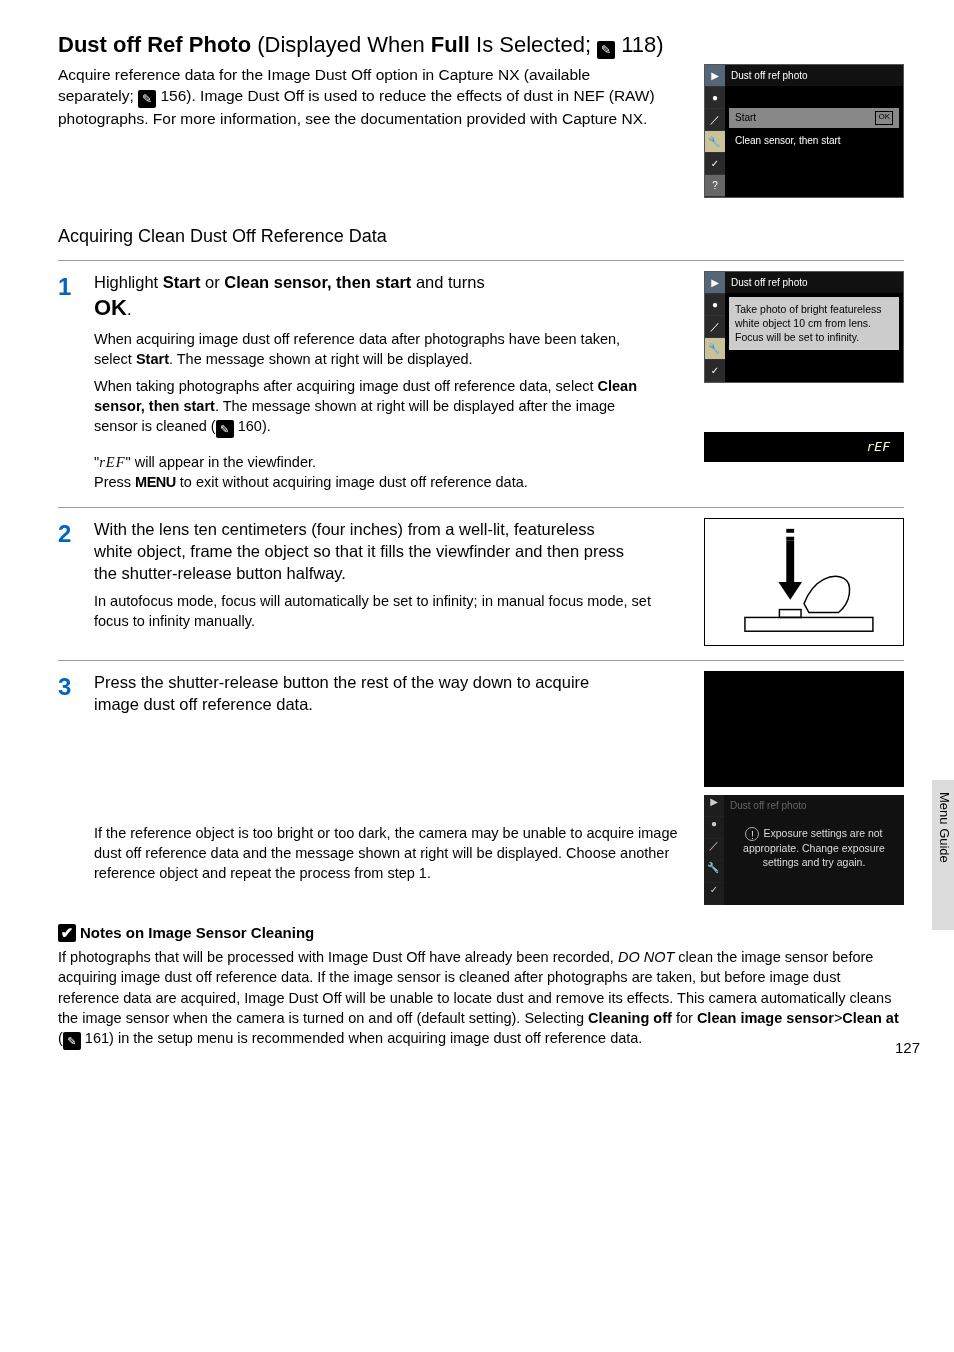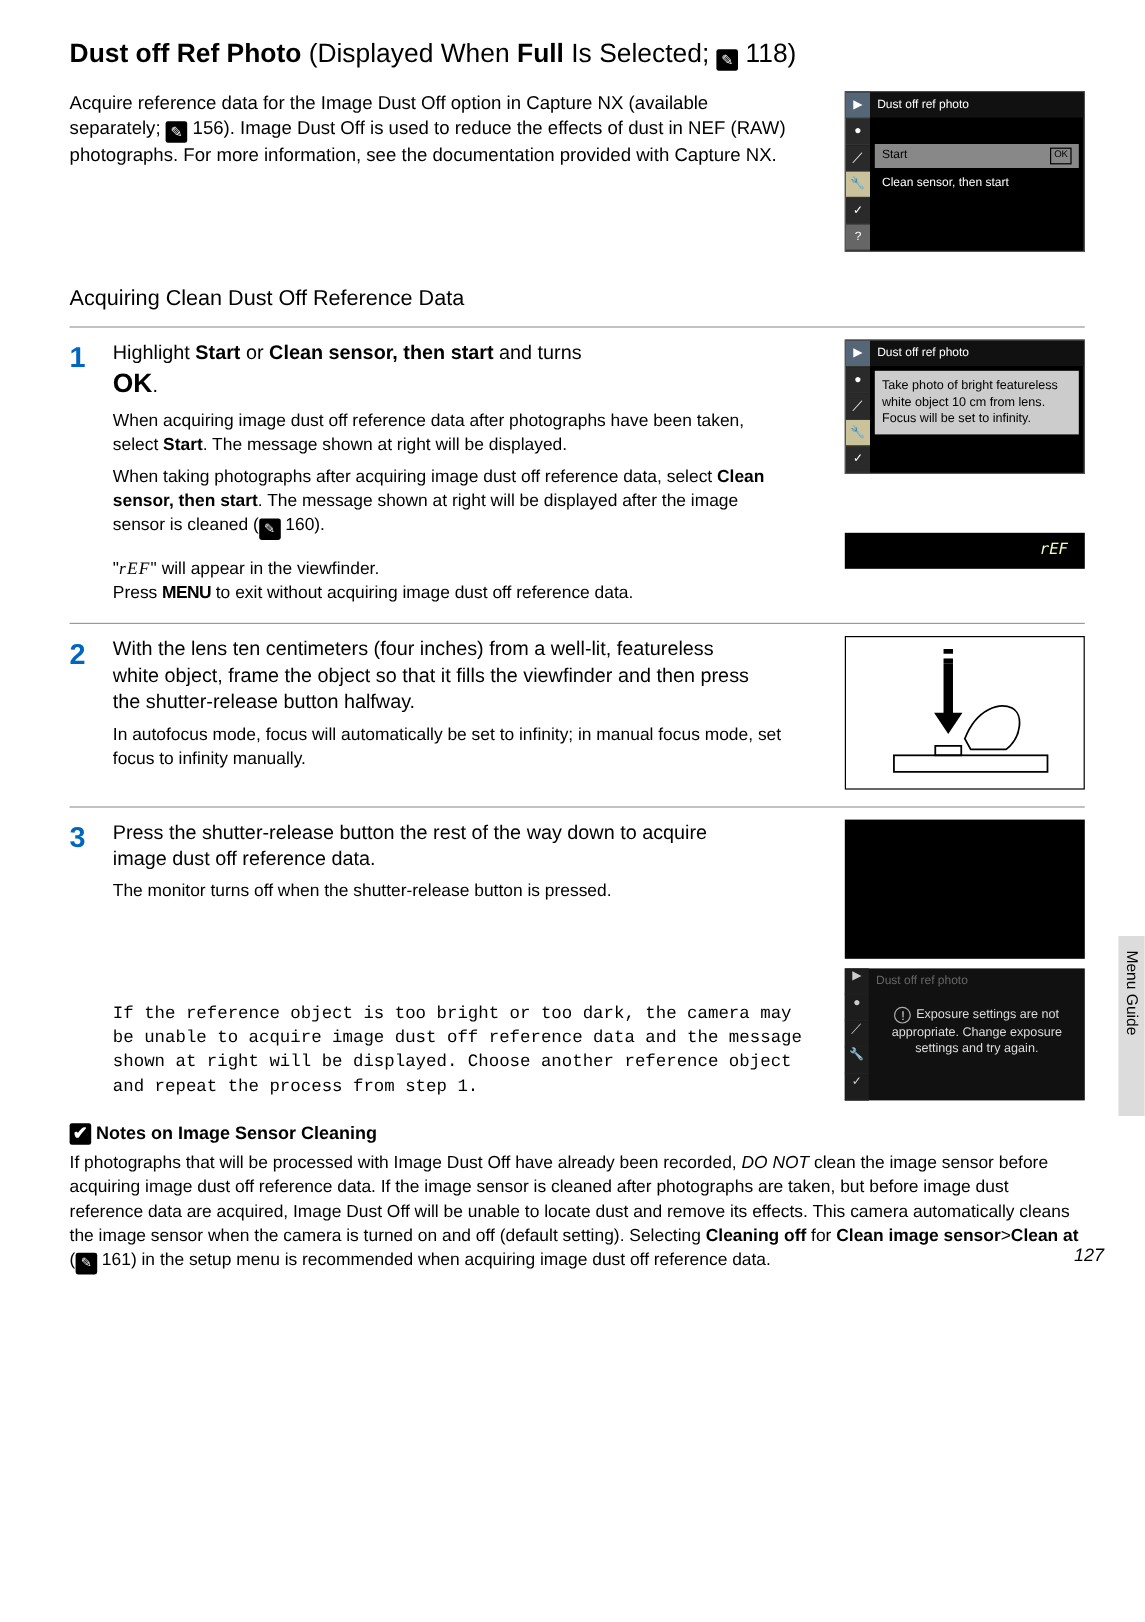--- a/index.html
+++ b/index.html
@@ -1,19 +1,19 @@
 <!DOCTYPE html>
 <html><head>
 <meta charset="utf-8">
 <style>
   * { box-sizing: border-box; margin: 0; padding: 0; }
   body { font-family: "Helvetica Neue", Arial, sans-serif; width: 954px; margin: 0 auto; background: #fff; color: #000; font-size: 15px; line-height: 1.35; }
   .page { padding: 30px 50px 20px 58px; position: relative; }
   .header-right { text-align: right; font-size: 14px; padding-bottom: 4px; border-bottom: 1px solid #000; margin-bottom: 8px; }
-  h1.title { font-size: 22px; font-weight: normal; margin-bottom: 16px; }
+  h1.title { font-size: 22px; font-weight: normal; margin-bottom: 4px; }
   h1.title .bold { font-weight: bold; }
   h1.title .icon-inline { display:inline-block; width:18px; height:18px; background:#000; color:#fff; font-size:12px; text-align:center; line-height:18px; border-radius:2px; vertical-align:-2px;}
   .intro-row { margin-bottom: 26px; }
   .intro-text { float: left; width: 600px; font-size: 15.5px; line-height: 1.4; }
   .intro-text .icon-inline { display:inline-block; width:18px; height:18px; background:#000; color:#fff; font-size:12px; text-align:center; line-height:18px; border-radius:2px; vertical-align:-2px;}
   .clear { clear: both; }
   .menu-shot { float: right; width: 200px; background:#000; border:1px solid #555; font-size:10px; color:#fff; }
   .menu-shot .tabs { float:left; width:20px; }
   .menu-shot .tabs div { width:20px; height:22px; border-bottom:1px solid #333; text-align:center; line-height:22px; font-size:10px; background:#2a2a2a;}
   .menu-shot .body { margin-left:20px; }
@@ -50,21 +50,21 @@
   .error-shot .warn { display:inline-block; width:14px; height:14px; border:1px solid #aaa; border-radius:50%; text-align:center; line-height:14px; margin-right:4px; vertical-align:-2px;}
   .notes-block { margin-top:18px; clear:both; }
   .notes-head { font-weight:bold; font-size:15px; }
   .notes-head .check { display:inline-block; width:18px; height:18px; background:#000; color:#fff; text-align:center; line-height:18px; border-radius:2px; margin-right:4px;}
   .notes-body { font-size:14.5px; line-height:1.4; margin-top:4px;}
   .notes-body .bold { font-weight:bold; }
   .notes-body .italic { font-style:italic;margin-top:26px; }
   .notes-body .icon-inline { display:inline-block; width:18px; height:18px; background:#000; color:#fff; font-size:11px; text-align:center; line-height:18px; border-radius:2px; vertical-align:-2px;}
   .side-tab { position:absolute; right:0; top:780px; width:22px; height:150px; background:#dcdcdc; }
   .side-tab .lbl { writing-mode: vertical-rl; font-size:13px; padding:12px 3px;}
-  .page-num { position:absolute; right:34px; bottom:25px; font-style:italic; font-size:15px;}
+  .page-num { position:absolute; right:34px; bottom:12px; font-size:15px;}
   .menu-word { font-family: Arial Black, Arial, sans-serif; font-weight:900; letter-spacing:-0.5px;}
   .ref-sym { font-family: serif; font-style: italic; letter-spacing:1px;}
 </style>
 </head>
 <body>
 
 <div class="page">
 
   <h1 class="title">
     <span class="bold">Dust off Ref Photo</span><span> (Displayed When </span><span class="bold">Full</span><span> Is Selected; </span><span class="icon-inline">✎</span><span> 118)</span>
@@ -157,40 +157,39 @@
     </div>
     <div class="clear"></div>
   </div>
   <hr class="thin">
 
   <div class="step">
     <div class="black-box"></div>
     <div class="step-num">3</div>
     <div class="step-body">
       <div class="step-head" style="width:540px;">Press the shutter-release button the rest of the way down to acquire image dust off reference data.</div>
-      <div class="step-para">The monitor turns off when the shutter-release button is pressed.</div>
       <div class="clear"></div>
 
       <div class="error-shot">
         <div class="tabs">
           <div>▶</div>
           <div>●</div>
           <div>／</div>
           <div>🔧</div>
           <div>✓</div>
         </div>
         <div class="body">
           <div class="hdr">Dust off ref photo</div>
           <div class="panel">
             <span class="warn">!</span><span>Exposure settings are not appropriate. Change exposure settings and try again.</span>
           </div>
         </div>
         <div class="clear"></div>
       </div>
-      <div class="step-para" style="margin-top:36px; width:590px;font-family:Liberation Mono, monospace;">If the reference object is too bright or too dark, the camera may be unable to acquire image dust off reference data and the message shown at right will be displayed. Choose another reference object and repeat the process from step 1.</div>
+      <div class="step-para" style="margin-top:36px; width:590px;">If the reference object is too bright or too dark, the camera may be unable to acquire image dust off reference data and the message shown at right will be displayed. Choose another reference object and repeat the process from step 1.</div>
     </div>
     <div class="clear"></div>
   </div>
 
   <div class="notes-block">
     <div class="notes-head">
       <span class="check">✔</span><span>Notes on Image Sensor Cleaning</span>
     </div>
     <div class="notes-body">
       <span>If photographs that will be processed with Image Dust Off have already been recorded, </span><span class="italic">DO NOT</span><span> clean the image sensor before acquiring image dust off reference data. If the image sensor is cleaned after photographs are taken, but before image dust reference data are acquired, Image Dust Off will be unable to locate dust and remove its effects. This camera automatically cleans the image sensor when the camera is turned on and off (default setting). Selecting </span><span class="bold">Cleaning off</span><span> for </span><span class="bold">Clean image sensor</span><span>&gt;</span><span class="bold">Clean at</span><span> (</span><span class="icon-inline">✎</span><span> 161) in the setup menu is recommended when acquiring image dust off reference data.</span>

